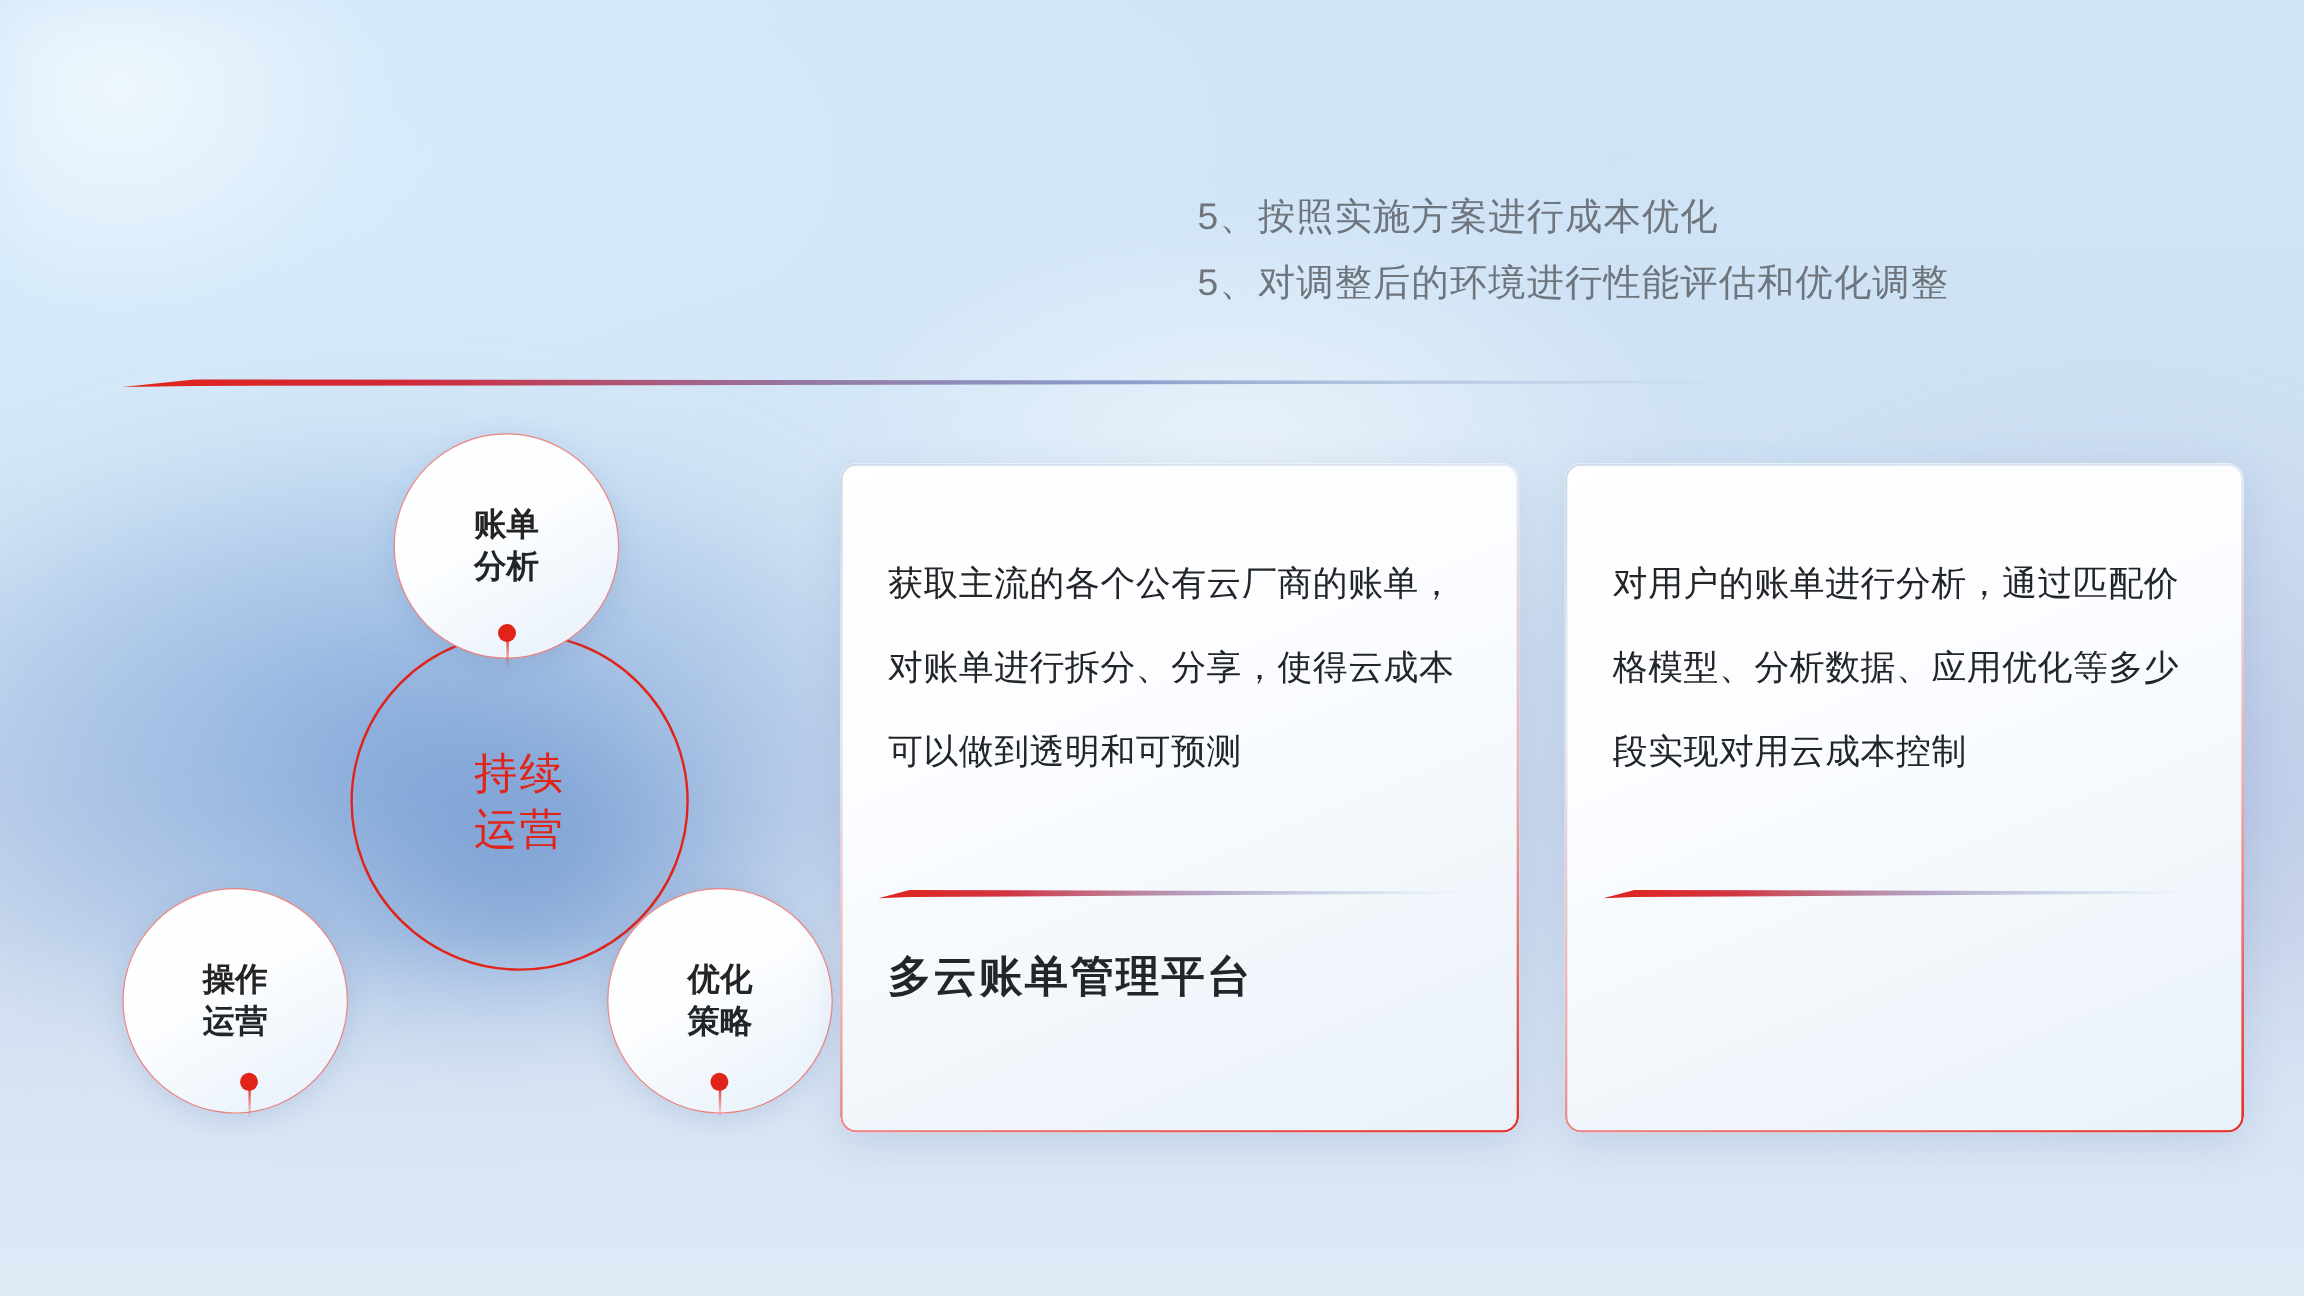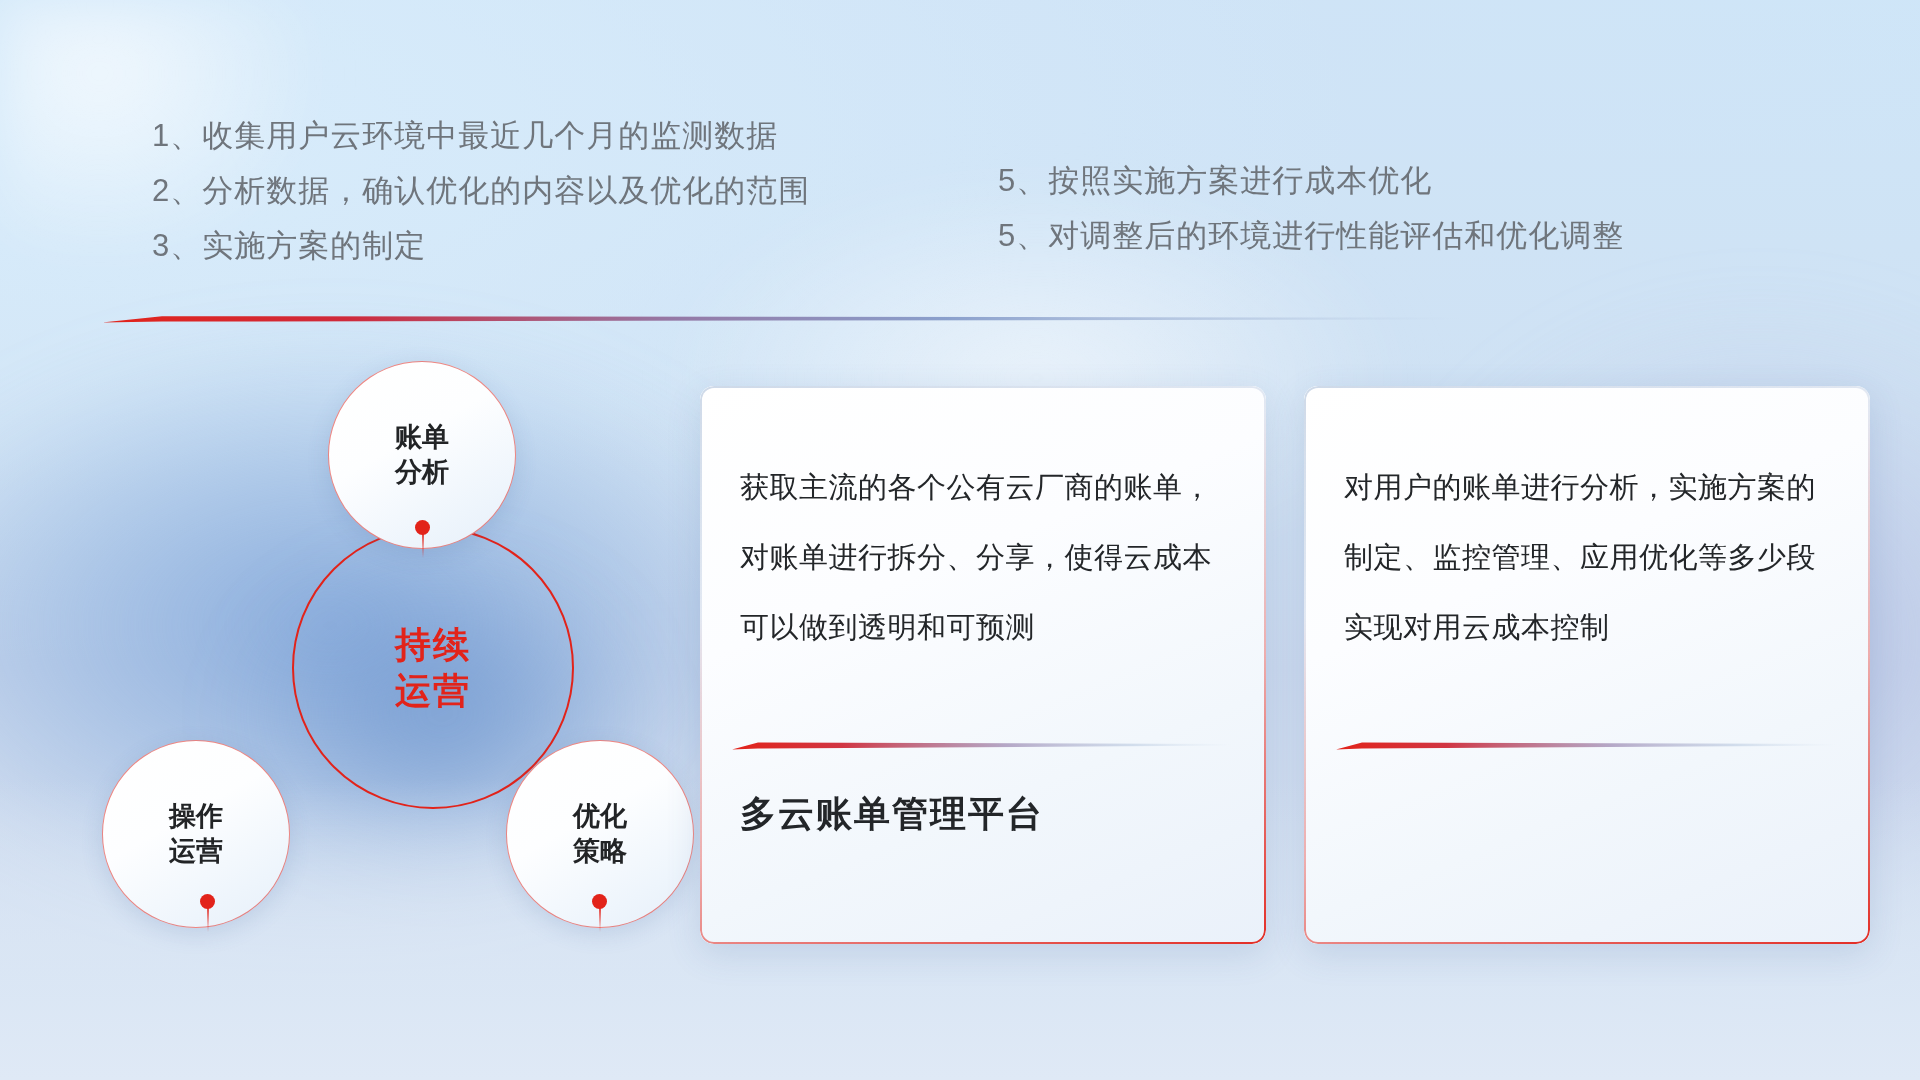--- a/index.html
+++ b/index.html
@@ -98,21 +98,21 @@
   }
   #bubble-right{
     left:410px; top:388px; width:188px; height:188px;
     border:1.6px solid rgba(226,35,26,.55);
   }
   #venn-center-label{
     position:absolute;
     left:196px; top:175px; width:282px; height:282px;
     display:flex; flex-direction:column;
     align-items:center; justify-content:center;
-    color:#e2231a; font-weight:bold;
+    color:#e2231a; font-weight:normal;
     font-size:36px; line-height:1.28; letter-spacing:2px;
   }
   .venn-dot{
     position:absolute; width:15px; height:15px; border-radius:50%;
     background:#e2231a;
   }
   #dot-top{ left:319px; top:168px; }
   #dot-left{ left:104px; top:542px; }
   #dot-right{ left:496px; top:542px; }
   .venn-tail{
@@ -164,25 +164,20 @@
 <div id="bg-base"></div>
 <div id="bg-topleft-white"></div>
 <div id="bg-blue-blob"></div>
 <div id="bg-blue-blob2"></div>
 <div id="bg-white-glow"></div>
 <div id="bg-right-violet"></div>
 <div id="bg-bottom-haze"></div>
 
 <div id="steps">
 
-  <div class="step-col" id="steps-left">
-    <div class="step-line">1、收集用户云环境中最近几个月的监测数据</div>
-    <div class="step-line">2、分析数据，确认优化的内容以及优化的范围</div>
-    <div class="step-line">3、实施方案的制定</div>
-  </div>
 
   <div class="step-col" id="steps-right">
     <div class="step-line">5、按照实施方案进行成本优化</div>
     <div class="step-line">5、对调整后的环境进行性能评估和优化调整</div>
   </div>
 
 </div>
 
 <div id="top-divider">
   <svg width="1360" height="14" viewBox="0 0 1360 14" preserveAspectRatio="none">
@@ -249,21 +244,21 @@
         </linearGradient>
       </defs>
       <path d="M0,9.5 L26,2.6 L500,4.0 L500,5.6 L26,8.6 Z" fill="url(#ruleGrad1)"></path>
     </svg>
   </div>
 
   <div class="card-title">多云账单管理平台</div>
 </div>
 
 <div class="card" id="card-2">
-  <div class="card-body">对用户的账单进行分析，实施方案的制定、监控管理、应用优化等多少段实现对用云成本控制</div>
+  <div class="card-body">对用户的账单进行分析，通过匹配价格模型、分析数据、应用优化等多少段实现对用云成本控制</div>
 
   <div class="card-rule">
     <svg width="500" height="12" viewBox="0 0 500 12" preserveAspectRatio="none">
       <defs>
         <linearGradient id="ruleGrad2" x1="0" y1="0" x2="1" y2="0">
           <stop offset="0" stop-color="#e2231a" stop-opacity="1"></stop>
           <stop offset="0.22" stop-color="#cf2b39" stop-opacity=".95"></stop>
           <stop offset="0.55" stop-color="#9a86b0" stop-opacity=".7"></stop>
           <stop offset="0.80" stop-color="#a9bdd8" stop-opacity=".45"></stop>
           <stop offset="1" stop-color="#c7d6e8" stop-opacity="0"></stop>

